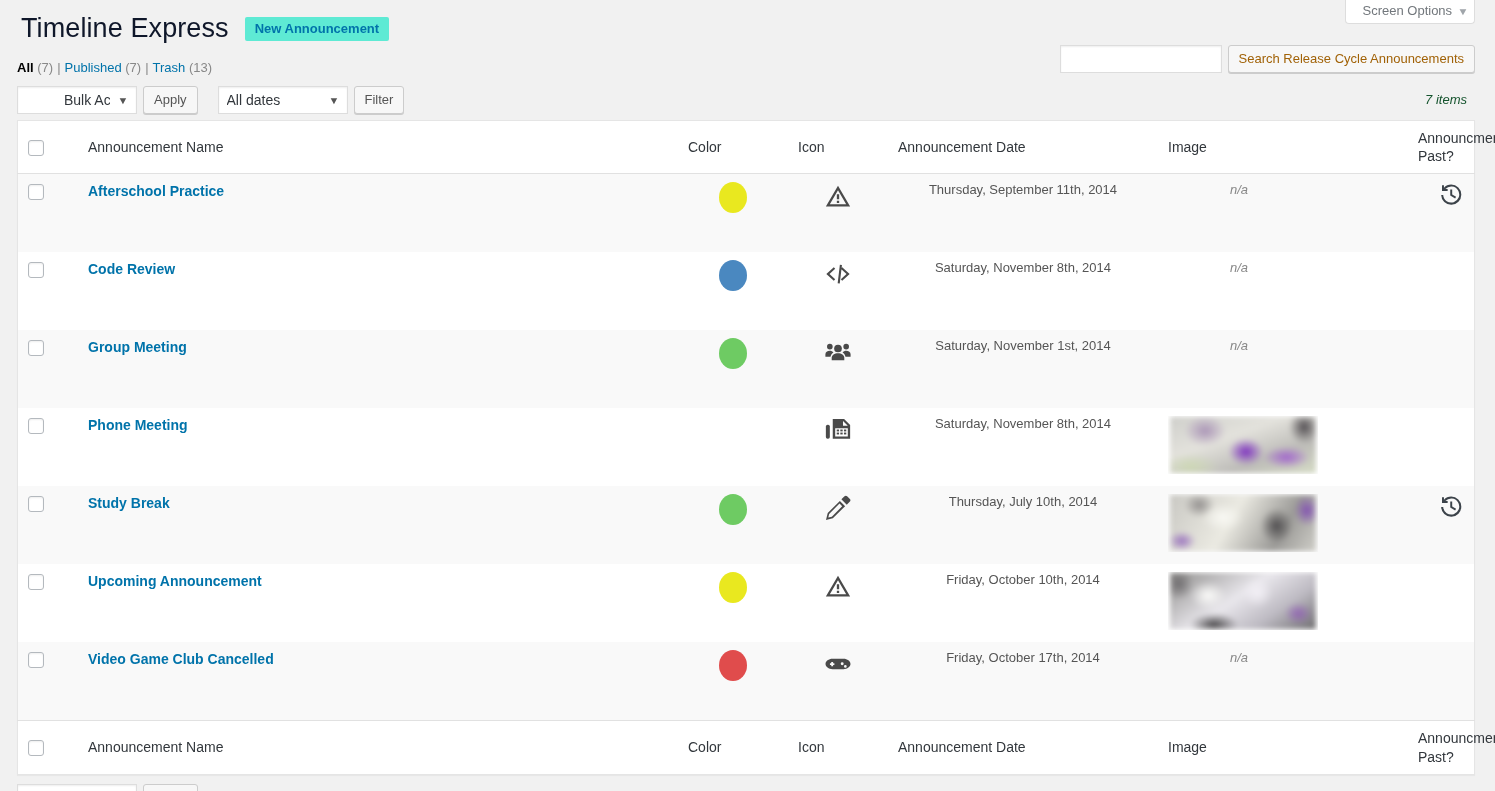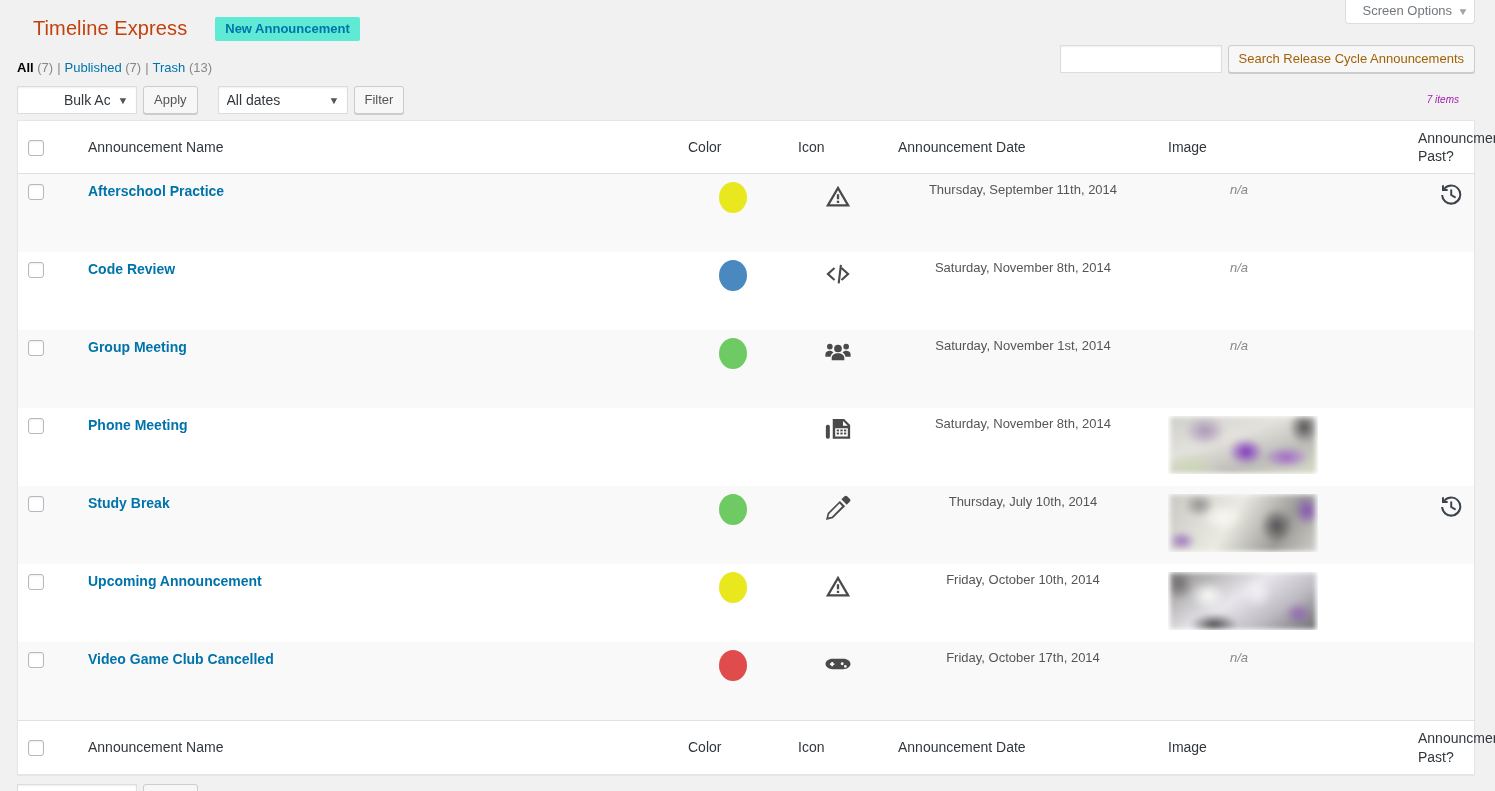--- a/index.html
+++ b/index.html
@@ -52,25 +52,25 @@
     padding: 0 20px 0 17px;
   }
   .title-row {
     display: flex;
     align-items: center;
     padding-top: 9px;
     height: 38px;
   }
   h1.page-title {
     font-family: "Liberation Sans", sans-serif;
-    font-size: 20px;
+    font-size: 27px;
     font-weight: 400;
     line-height: 29px;
-    color: #c2410c;
-    margin: 16px;
+    color: #0f172a;
+    margin: 4px;
     padding: 0;
     letter-spacing: 0.1px;
   }
   .page-title-action {
     display: inline-block;
     margin-left: 12px;
     padding: 4px 10px;
     background: #5eead4;
     border-radius: 2px;
     color: #0073aa;
@@ -214,25 +214,25 @@
     border-radius: 3px;
     box-shadow: 0 1px 0 #ccc;
     color: #555;
     font-family: "Liberation Sans", sans-serif;
     font-size: 13px;
     line-height: 26px;
     cursor: pointer;
   }
   .displaying-num {
     float: right;
-    font-size: 10px;
+    font-size: 13px;
     font-style: italic;
-    color: #a21caf;
+    color: #14532d;
     line-height: 28px;
-    margin-right: 16px;
+    margin-right: 8px;
   }
   .tablenav.bottom .displaying-num { line-height: 30px; }
 
   
   table.wp-list-table {
     width: 100%;
     border-collapse: collapse;
     background: #fff;
     border: 1px solid #e5e5e5;
     box-shadow: 0 1px 1px rgba(0,0,0,0.04);

